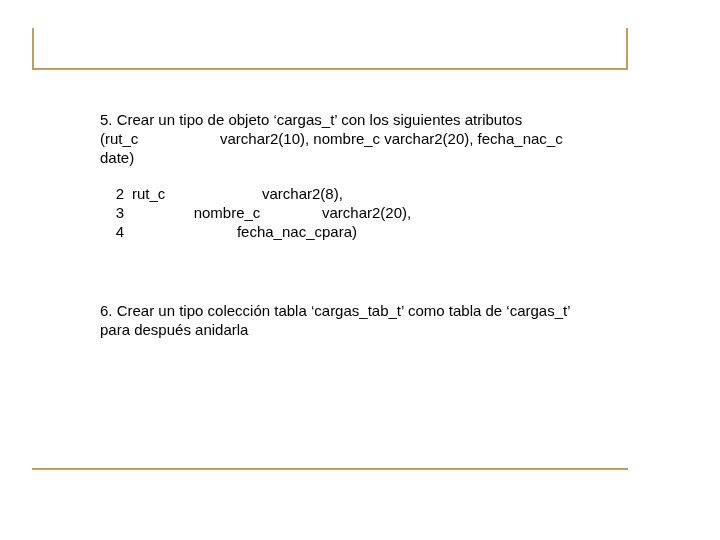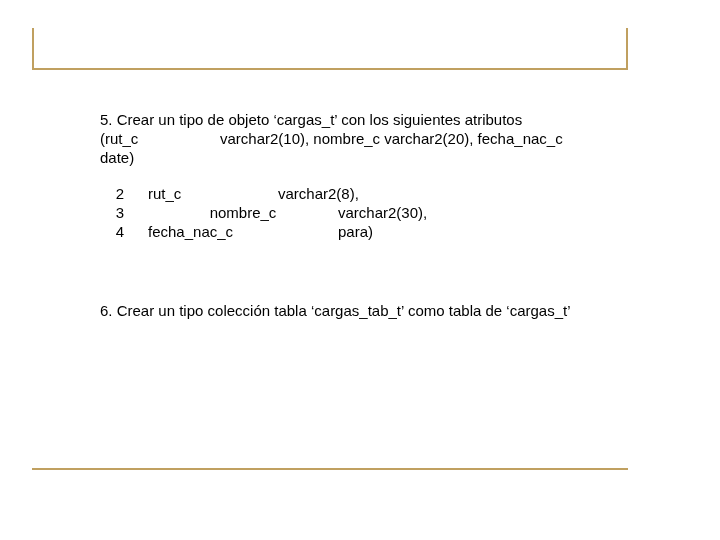--- a/index.html
+++ b/index.html
@@ -54,21 +54,20 @@
   }
   .ln {
     display: inline-block;
     width: 24px;
     text-align: right;
     margin-right: 8px;
   }
   .col1 {
     display: inline-block;
     width: 130px;
-    margin-left: 16px;
   }
 </style>
 </head>
 <body>
 
 <div class="slide">
   <div class="top-frame"></div>
 
   <div class="content">
 
@@ -76,28 +75,29 @@
       <div>5. Crear un tipo de objeto ‘cargas_t’ con los siguientes atributos</div>
       <div>
         <span style="display:inline-block;width:120px;">(rut_c</span><span>varchar2(10), nombre_c varchar2(20), fecha_nac_c date)</span>
       </div>
     </div>
 
     <div class="gap-small"></div>
 
     <div class="block">
       <div class="code-line"><span class="ln">2</span><span class="col1">rut_c</span><span>varchar2(8),</span></div>
-      <div class="code-line"><span class="ln">3</span><span class="col1" style="width:190px;text-align:center;">nombre_c</span><span>varchar2(30),</span></div>
-      <div class="code-line"><span class="ln">4</span><span class="col1" style="width:190px;">fecha_nac_c</span><span>para)</span></div>
+      <div class="code-line"><span class="ln">3</span><span class="col1" style="width:190px;text-align:center;">nombre_c</span><span>varchar2(20),</span></div>
+      <div class="code-line"><span class="ln">4</span><span class="col1" style="width:190px;text-align:right;">fecha_nac_c</span><span>para)</span></div>
     </div>
 
     <div class="gap-big"></div>
 
     <div class="block">
       <div>6. Crear un tipo colección tabla  ‘cargas_tab_t’ como tabla de ‘cargas_t’</div>
+      <div>para después anidarla</div>
     </div>
 
     <div style="height:24px;"></div>
 
 
   </div>
 
   <div class="bottom-rule"></div>
 </div>
 

